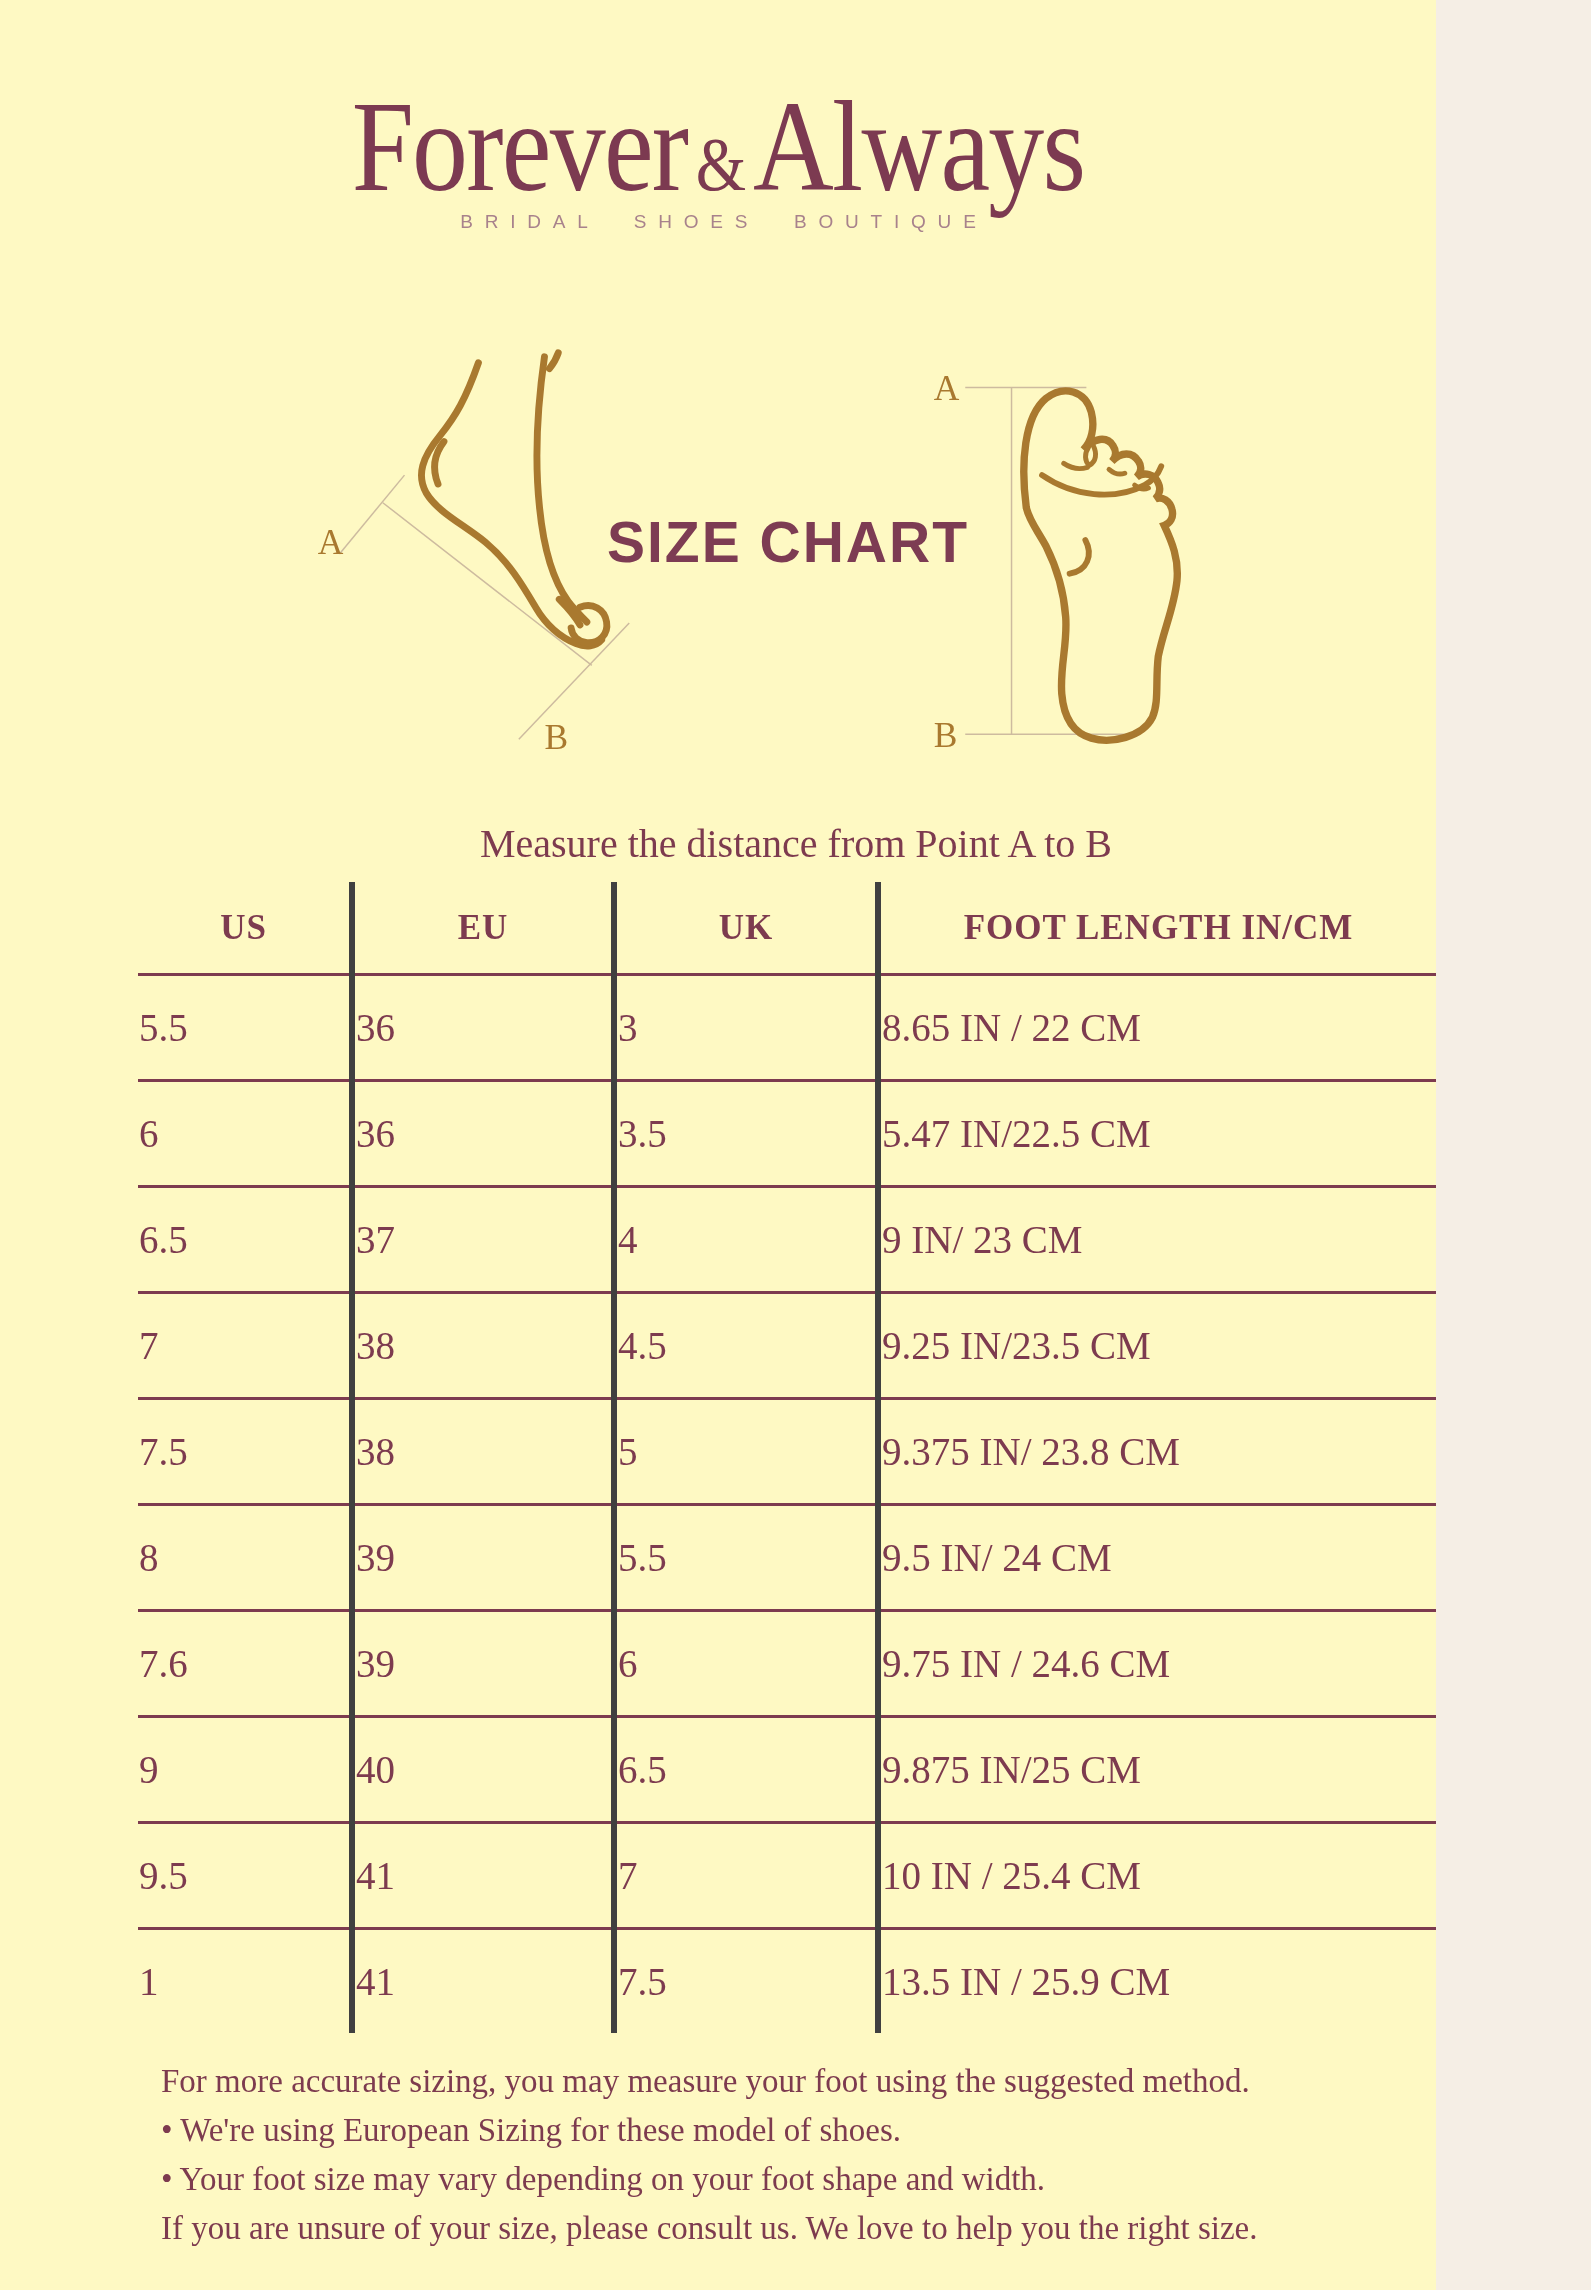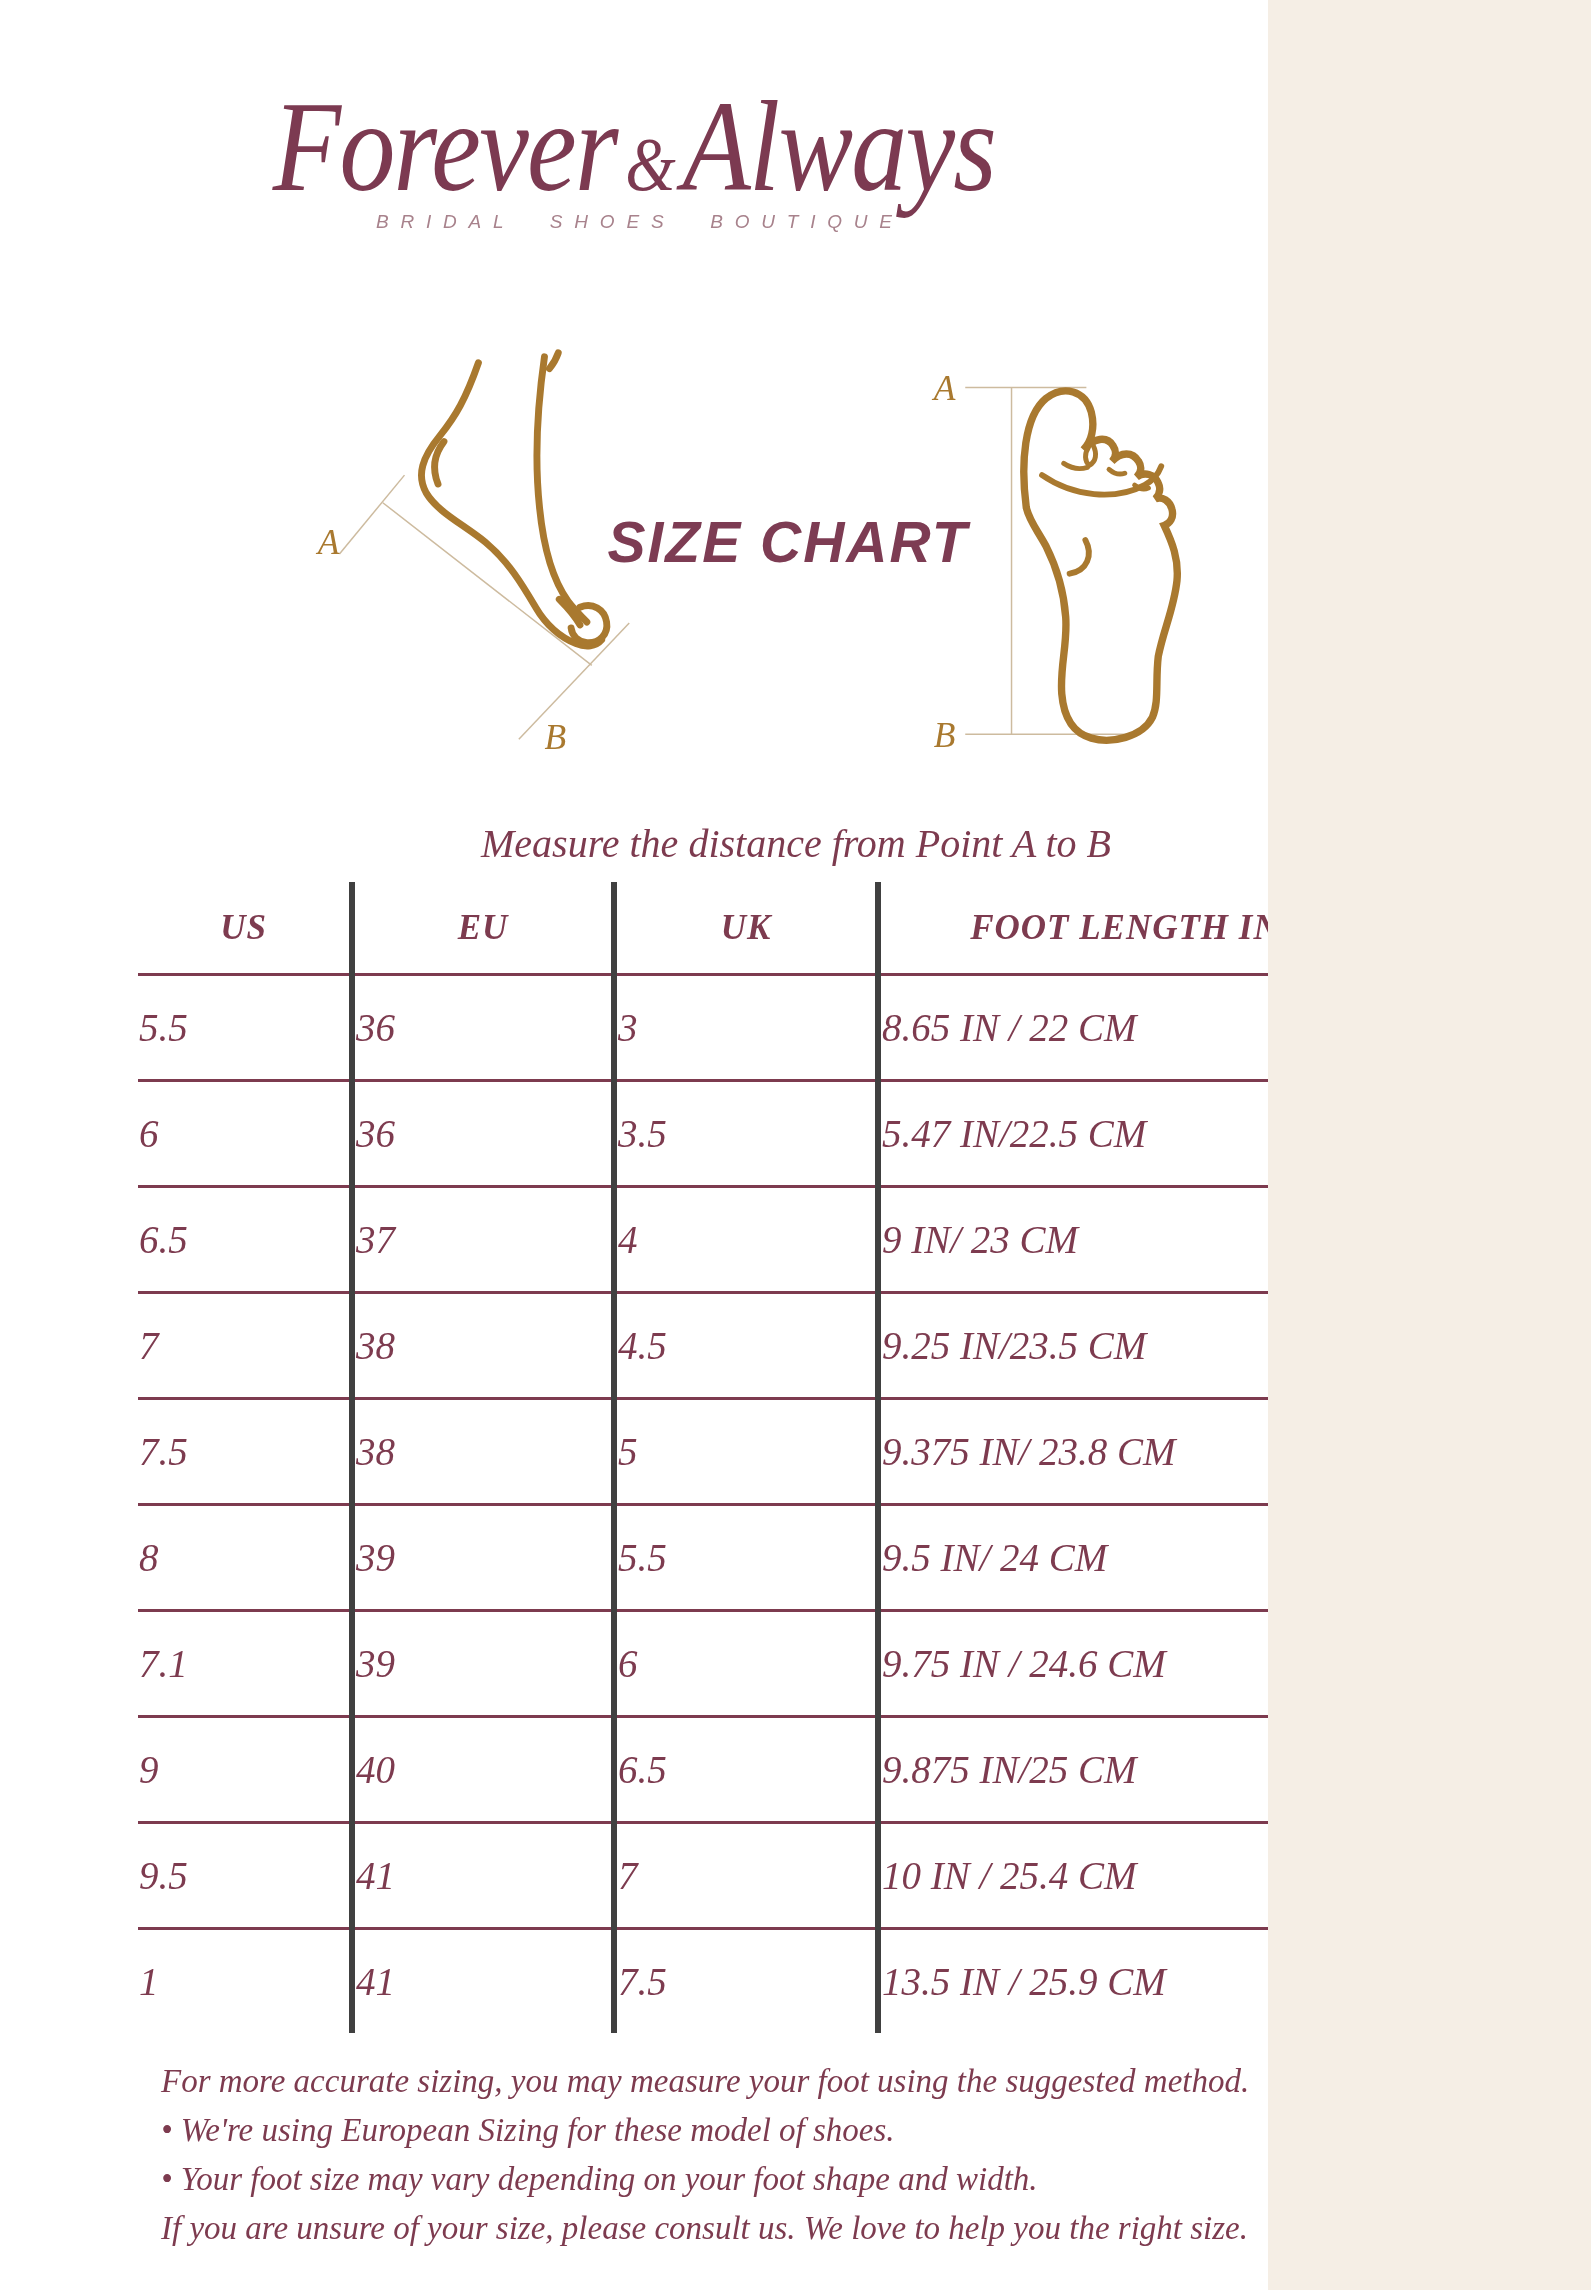--- a/index.html
+++ b/index.html
@@ -1,19 +1,19 @@
 <!DOCTYPE html>
 <html><head>
 <meta charset="utf-8">
 <style>
   html,body { margin:0; padding:0; background:#f5eee5; }
   .page {
-    position:relative; width:1268px; height:2290px;
-    background:#ffffff; overflow:hidden;
-    font-family:"Liberation Serif", serif; color:#7d3b4f;font-style:italic;
+    position:relative; width:1436px; height:2290px;
+    background:#fef9c3; overflow:hidden;
+    font-family:"Liberation Serif", serif; color:#7d3b4f;
   }
 
   
   .logo {
     position:absolute; top:77px; left:0; width:100%;
     text-align:center; color:#7c3a51;
     font-size:130px; line-height:138px; letter-spacing:-2px;
     transform:scaleX(0.86); transform-origin:center;
     white-space:nowrap;
   }
@@ -173,21 +173,21 @@
         <td>5</td>
         <td>9.375 IN/ 23.8 CM</td>
       </tr>
       <tr>
         <td>8</td>
         <td>39</td>
         <td>5.5</td>
         <td>9.5 IN/ 24 CM</td>
       </tr>
       <tr>
-        <td>7.1</td>
+        <td>7.6</td>
         <td>39</td>
         <td>6</td>
         <td>9.75 IN / 24.6 CM</td>
       </tr>
       <tr>
         <td>9</td>
         <td>40</td>
         <td>6.5</td>
         <td>9.875 IN/25 CM</td>
       </tr>

